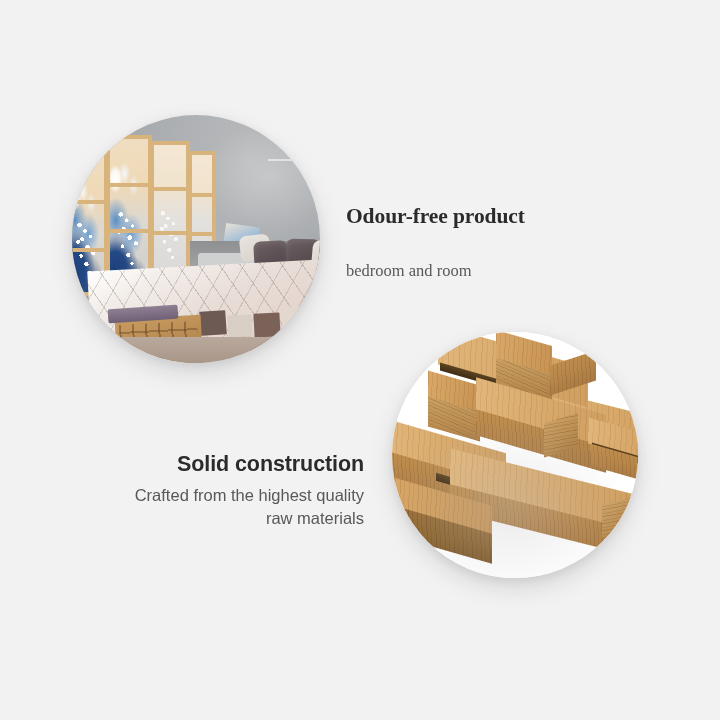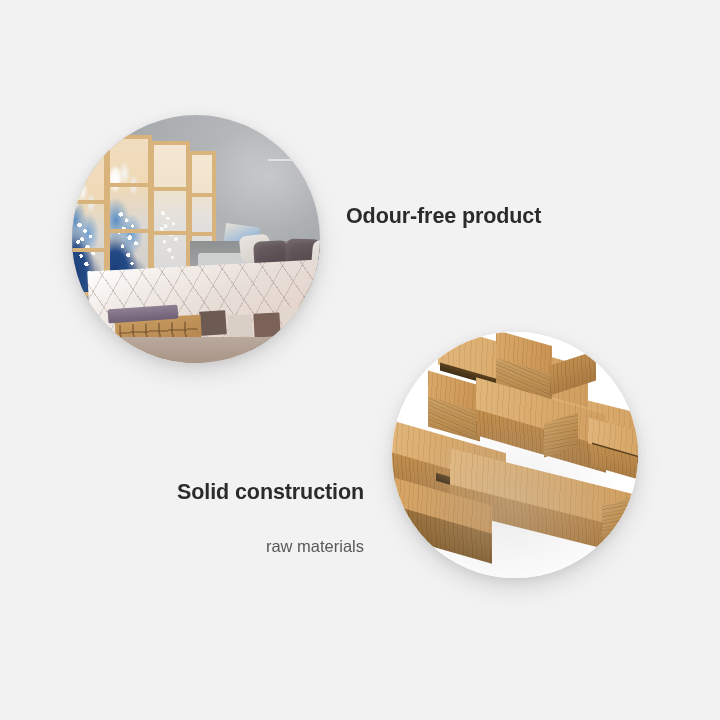--- a/index.html
+++ b/index.html
@@ -338,27 +338,27 @@
 
   
   .text-block {
     position: absolute;
   }
   #text-odour {
     left: 346px;
     top: 204px;
     width: 250px;
     text-align: left;
+    font-family: Liberation Serif, serif;
   }
   #text-solid {
     left: 114px;
     top: 452px;
     width: 250px;
     text-align: right;
-    margin-top: 28px;
   }
   .feature-title {
     margin: 0 0 6px 0;
     font-size: 21.5px;
     font-weight: bold;
     color: #2b2b2b;
     letter-spacing: -0.1px;
     line-height: 1.2;
   }
   .feature-desc {
@@ -452,20 +452,21 @@
       </div>
       <div class="chest-top"></div>
       <div class="floor"></div>
     </div>
   </div>
 
   <div class="text-block" id="text-odour">
     <h2 class="feature-title">Odour-free product</h2>
     <p class="feature-desc">
       <br>
+      <span>bedroom and room</span>
     </p>
   </div>
 
   <div class="photo-circle" id="circle-wood">
     <div class="scene">
       <div class="wd-bg"></div>
 
       <div class="beam" style="left:150px;top:72px;width:120px;height:40px;
                   transform:skewY(14deg);">
         <div class="face grain-top-l"></div>
@@ -561,18 +562,18 @@
         <div class="face grain-dark"></div>
       </div>
 
       <div class="wd-shade"></div>
     </div>
   </div>
 
   <div class="text-block" id="text-solid">
     <h2 class="feature-title">Solid construction</h2>
     <p class="feature-desc">
-      <br>
+      <span>Crafted from the highest quality</span><br>
       <span>raw materials</span>
     </p>
   </div>
 
 </div>
 
 </body></html>

